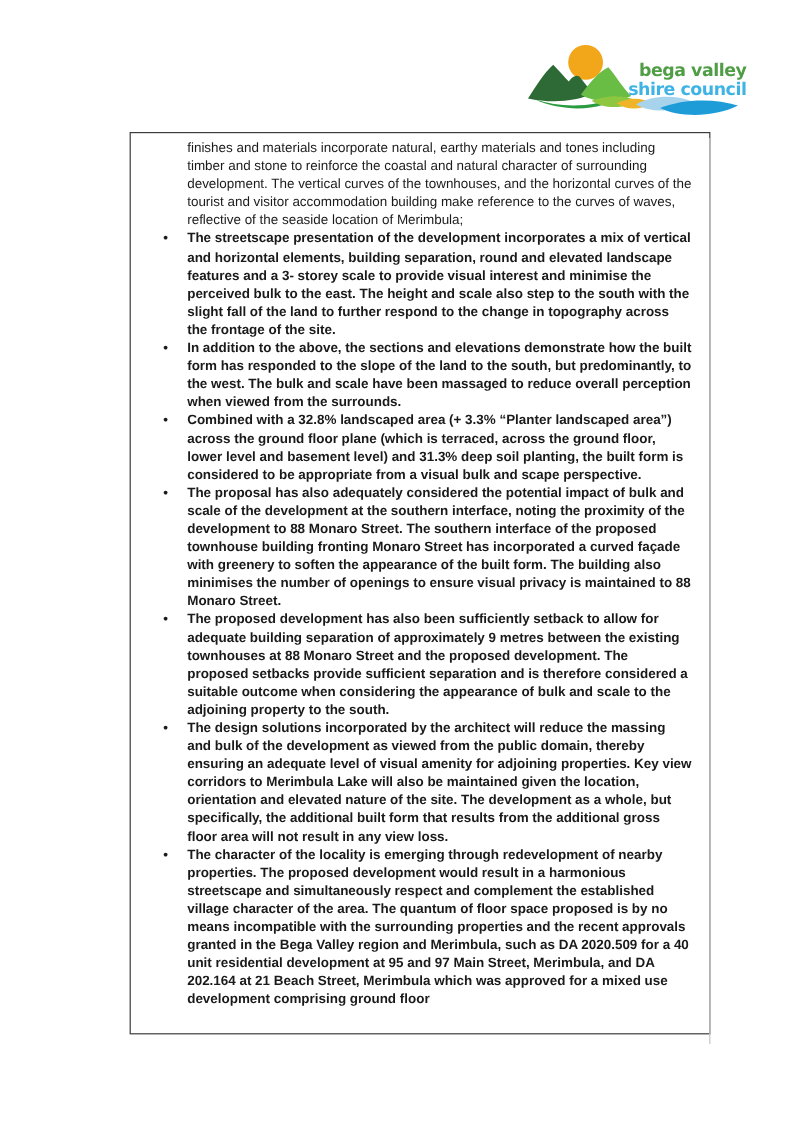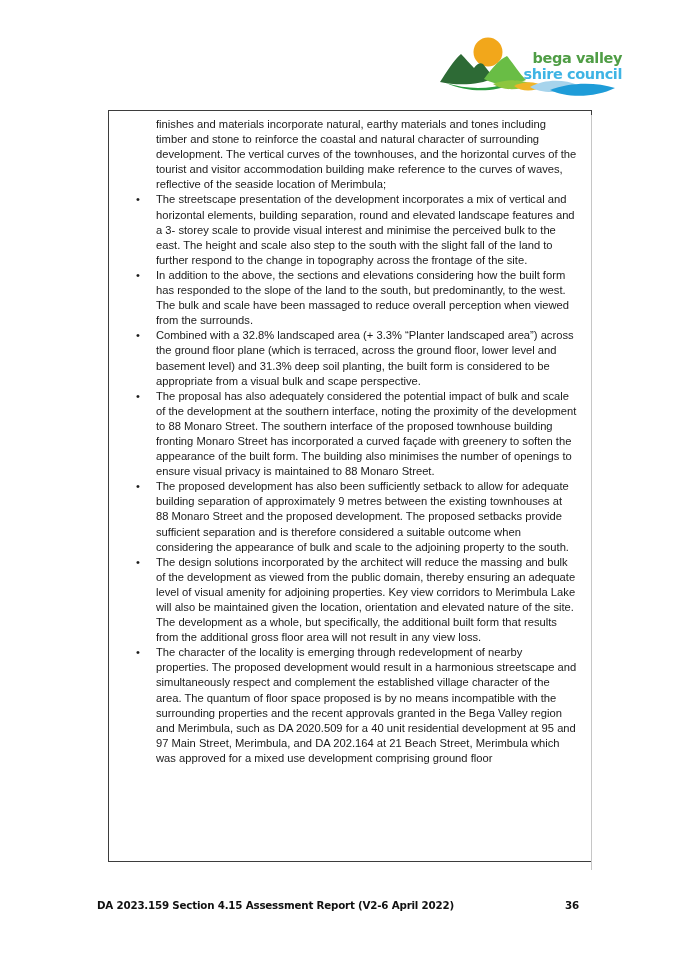--- a/index.html
+++ b/index.html
@@ -27,21 +27,21 @@
     width:484px; height:752px;
     border:1.4px solid #3d3d3d;
     padding:6px 14px 0 47px;
     color:#1a1a1a;
     font-size:11.2px;
     line-height:15.1px;
     background:#ffffff;
     margin-left:12px;
   }
   .para { position:relative; }
-  .bullet-item { position:relative; }
+  .bullet-item { position:relative;font-weight:bold; }
   .bullet-item::before {
     content:"\2022";
     position:absolute;
     left:-20px; top:0;
     font-size:11.2px;
     color:#1a1a1a;
   }
   
   .box-shadow-line {
     position:absolute;
@@ -89,28 +89,24 @@
       <path d="M112,57 C132,49 158,49 177,55 C157,65 128,65 112,57 Z" fill="#1e9cd8"></path>
 
       <text x="184" y="30" text-anchor="end" fill="#4f9d45">bega valley</text>
       <text x="184" y="46" text-anchor="end" fill="#3fb4e4">shire council</text>
     </svg>
   </div>
 
   <div class="content-box">
     <div class="para">finishes and materials incorporate natural, earthy materials and tones including timber and stone to reinforce the coastal and natural character of surrounding development. The vertical curves of the townhouses, and the horizontal curves of the tourist and visitor accommodation building make reference to the curves of waves, reflective of the seaside location of Merimbula;</div>
     <div class="bullet-item">The streetscape presentation of the development incorporates a mix of vertical and horizontal elements, building separation, round and elevated landscape features and a 3- storey scale to provide visual interest and minimise the perceived bulk to the east. The height and scale also step to the south with the slight fall of the land to further respond to the change in topography across the frontage of the site.</div>
-    <div class="bullet-item">In addition to the above, the sections and elevations considering how the built form has responded to the slope of the land to the south, but predominantly, to the west. The bulk and scale have been massaged to reduce overall perception when viewed from the surrounds.</div>
+    <div class="bullet-item">In addition to the above, the sections and elevations demonstrate how the built form has responded to the slope of the land to the south, but predominantly, to the west. The bulk and scale have been massaged to reduce overall perception when viewed from the surrounds.</div>
     <div class="bullet-item">Combined with a 32.8% landscaped area (+ 3.3% “Planter landscaped area”) across the ground floor plane (which is terraced, across the ground floor, lower level and basement level) and 31.3% deep soil planting, the built form is considered to be appropriate from a visual bulk and scape perspective.</div>
     <div class="bullet-item">The proposal has also adequately considered the potential impact of bulk and scale of the development at the southern interface, noting the proximity of the development to 88 Monaro Street. The southern interface of the proposed townhouse building fronting Monaro Street has incorporated a curved façade with greenery to soften the appearance of the built form. The building also minimises the number of openings to ensure visual privacy is maintained to 88 Monaro Street.</div>
     <div class="bullet-item">The proposed development has also been sufficiently setback to allow for adequate building separation of approximately 9 metres between the existing townhouses at 88 Monaro Street and the proposed development. The proposed setbacks provide sufficient separation and is therefore considered a suitable outcome when considering the appearance of bulk and scale to the adjoining property to the south.</div>
     <div class="bullet-item">The design solutions incorporated by the architect will reduce the massing and bulk of the development as viewed from the public domain, thereby ensuring an adequate level of visual amenity for adjoining properties. Key view corridors to Merimbula Lake will also be maintained given the location, orientation and elevated nature of the site. The development as a whole, but specifically, the additional built form that results from the additional gross floor area will not result in any view loss.</div>
     <div class="bullet-item">The character of the locality is emerging through redevelopment of nearby properties. The proposed development would result in a harmonious streetscape and simultaneously respect and complement the established village character of the area. The quantum of floor space proposed is by no means incompatible with the surrounding properties and the recent approvals granted in the Bega Valley region and Merimbula, such as DA 2020.509 for a 40 unit residential development at 95 and 97 Main Street, Merimbula, and DA 202.164 at 21 Beach Street, Merimbula which was approved for a mixed use development comprising ground floor</div>
   </div>
 
   <div class="box-shadow-line"></div>
 
-  <div class="footer">
-    <span>DA 2023.159 Section 4.15 Assessment Report (V2-6 April 2022)</span>
-    <span>36</span>
-  </div>
 
 </div>
 
 </body></html>

